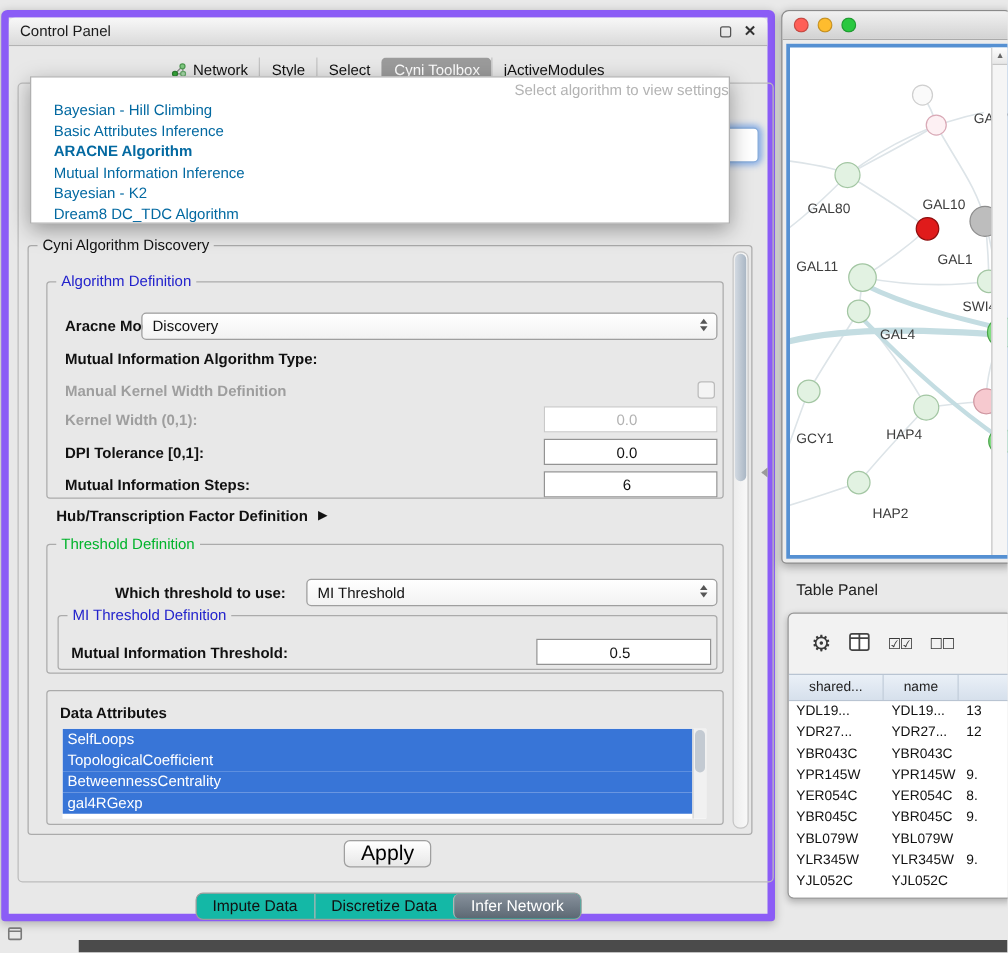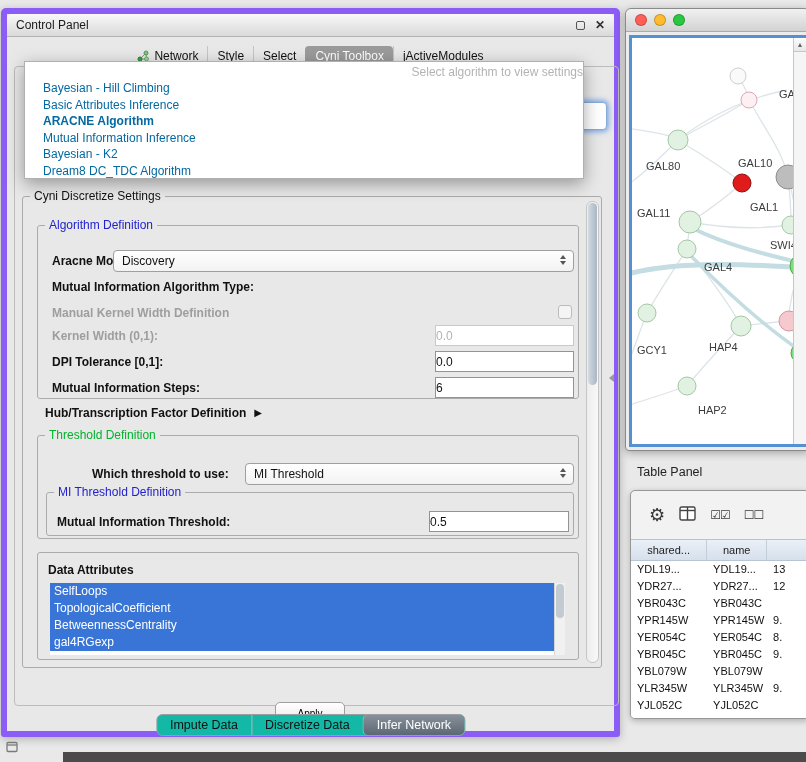--- a/index.html
+++ b/index.html
@@ -48,43 +48,43 @@
   .b{font-weight:bold}
   .dis{color:#9e9e9e}
 
   .combo{position:absolute;height:22px;background:linear-gradient(#ffffff,#f2f2f2);border:1px solid #9f9f9f;
     border-radius:4px;font-size:12px;display:flex;align-items:center;padding-left:8px}
   .arrows{position:absolute;right:7px;top:4px;display:flex;flex-direction:column;gap:2px}
   .arrows .up{width:0;height:0;border-left:3.5px solid transparent;border-right:3.5px solid transparent;border-bottom:4px solid #555}
   .arrows .dn{width:0;height:0;border-left:3.5px solid transparent;border-right:3.5px solid transparent;border-top:4px solid #555}
 
   .tfield{position:absolute;height:21px;background:#fff;border:1px solid #939393;font-size:12px;
-    text-align:left;padding:3px 6px 0 0;overflow:hidden}
+    text-align:center;padding:3px 6px 0 0;overflow:hidden}
   .tfield.disabled{border-color:#c9c9c9;color:#b2b2b2}
   .chk{position:absolute;width:14px;height:14px;background:#f4f4f4;border:1px solid #bbb;border-radius:3px}
 
   .hub-row{position:absolute;left:22px;top:209px;display:flex;align-items:center;gap:8px;font-size:12px}
   .tri-right{font-size:10px;line-height:12px}
   .tri-down{font-size:9px}
 
   .attr-label{position:absolute;left:10px;top:10px;font-weight:bold}
   .attr-list{position:absolute;left:12px;top:30px;width:515px;height:72px;background:#fff;overflow:hidden}
   .attr-items{position:absolute;left:0;top:0;right:11px;bottom:0}
   .attr-item{height:17px;line-height:17px;font-size:12px;padding-left:4px;white-space:nowrap}
   .attr-item.sel{background:#3875d7;color:#fff}
   .attr-sb{position:absolute;right:0;top:0;width:11px;height:100%;background:#f1f1f1;border-left:1px solid #d6d6d6}
   .attr-thumb{margin:1px;width:8px;height:34px;border-radius:4px;background:#c3cad2}
 
   .v-sb{position:absolute;right:2px;top:4px;width:13px;height:462px;background:linear-gradient(90deg,#ededed,#f8f8f8);
     border:1px solid #c6c6c6;border-radius:6px}
   .v-thumb{position:absolute;left:1px;top:1px;width:9px;height:182px;border-radius:5px;
     background:linear-gradient(90deg,#d3dae2,#a9b6c4)}
 
-  .apply{position:absolute;left:268px;top:688px;width:70px;height:22px;border:1px solid #9f9f9f;border-radius:5px;
-    background:linear-gradient(#ffffff,#e7e7e7);font-size:10px;text-align:center;font-family:"Liberation Sans",sans-serif}
+  .apply{position:absolute;left:268px;top:658px;width:70px;height:22px;border:1px solid #9f9f9f;border-radius:5px;
+    background:linear-gradient(#ffffff,#e7e7e7);font-size:17px;text-align:center;font-family:"Liberation Sans",sans-serif}
 
   .bottom-tabs{position:absolute;top:700px;left:50%;transform:translateX(-50%);display:flex;height:22px;
     border:1px solid #9d9d9d;border-radius:6px;background:#14b8a6;overflow:hidden;font-size:12.5px}
   .seg{padding:3px 13px;line-height:15px;white-space:nowrap}
   .seg + .seg{border-left:1px solid #b5b5b5}
   .seg.selected{background:linear-gradient(#87919c,#5c6873);color:#fff;border-radius:5px}
 
   .collapse-arrow{position:absolute;left:602px;top:360px;width:0;height:0;
     border-top:4px solid transparent;border-bottom:4px solid transparent;border-right:5px solid #9a9a9a}
 
@@ -170,21 +170,21 @@
         <div class="popup-item">Bayesian - Hill Climbing</div>
         <div class="popup-item">Basic Attributes Inference</div>
         <div class="popup-item bold">ARACNE Algorithm</div>
         <div class="popup-item">Mutual Information Inference</div>
         <div class="popup-item">Bayesian - K2</div>
         <div class="popup-item">Dream8 DC_TDC Algorithm</div>
       </div>
   </div>
 
   <div class="group settings-group">
-    <span class="gtitle">Cyni Discretize Settings</span>
+    <span class="gtitle">Cyni Algorithm Discovery</span>
 
     <div class="group algo-group">
       <span class="gtitle t-blue">Algorithm Definition</span>
 
       <span class="lbl b" style="left:14px;top:28px">Aracne Mode:</span>
       <div class="combo" style="left:75px;top:24px;width:461px">
         <span>Discovery</span>
         <span class="arrows">
             <i class="up"></i>
             <i class="dn"></i>

